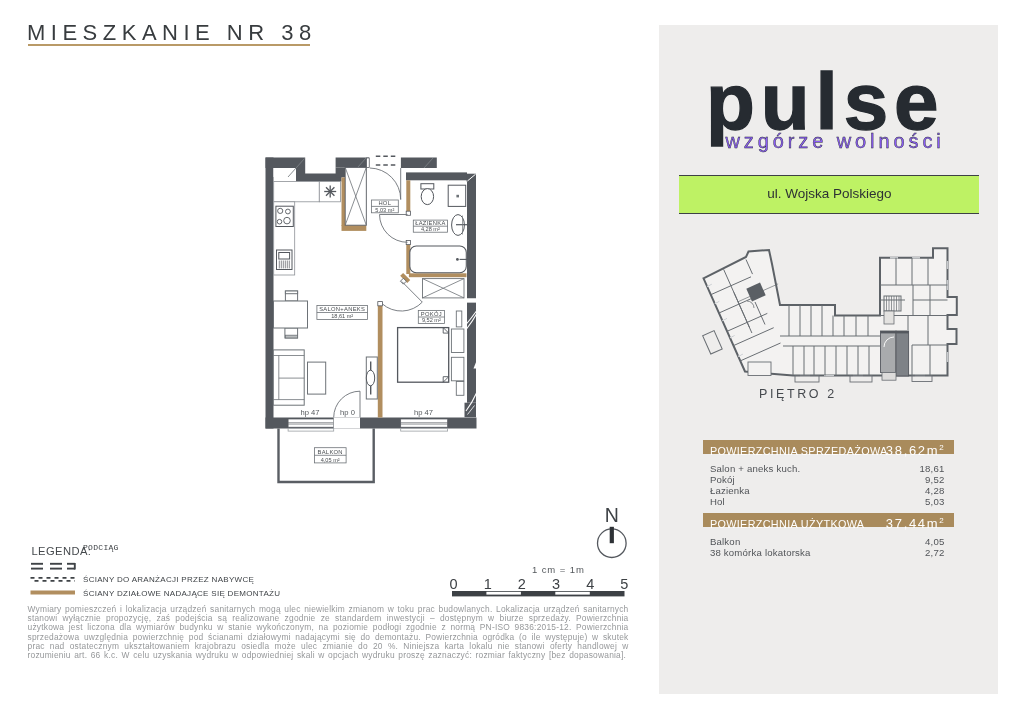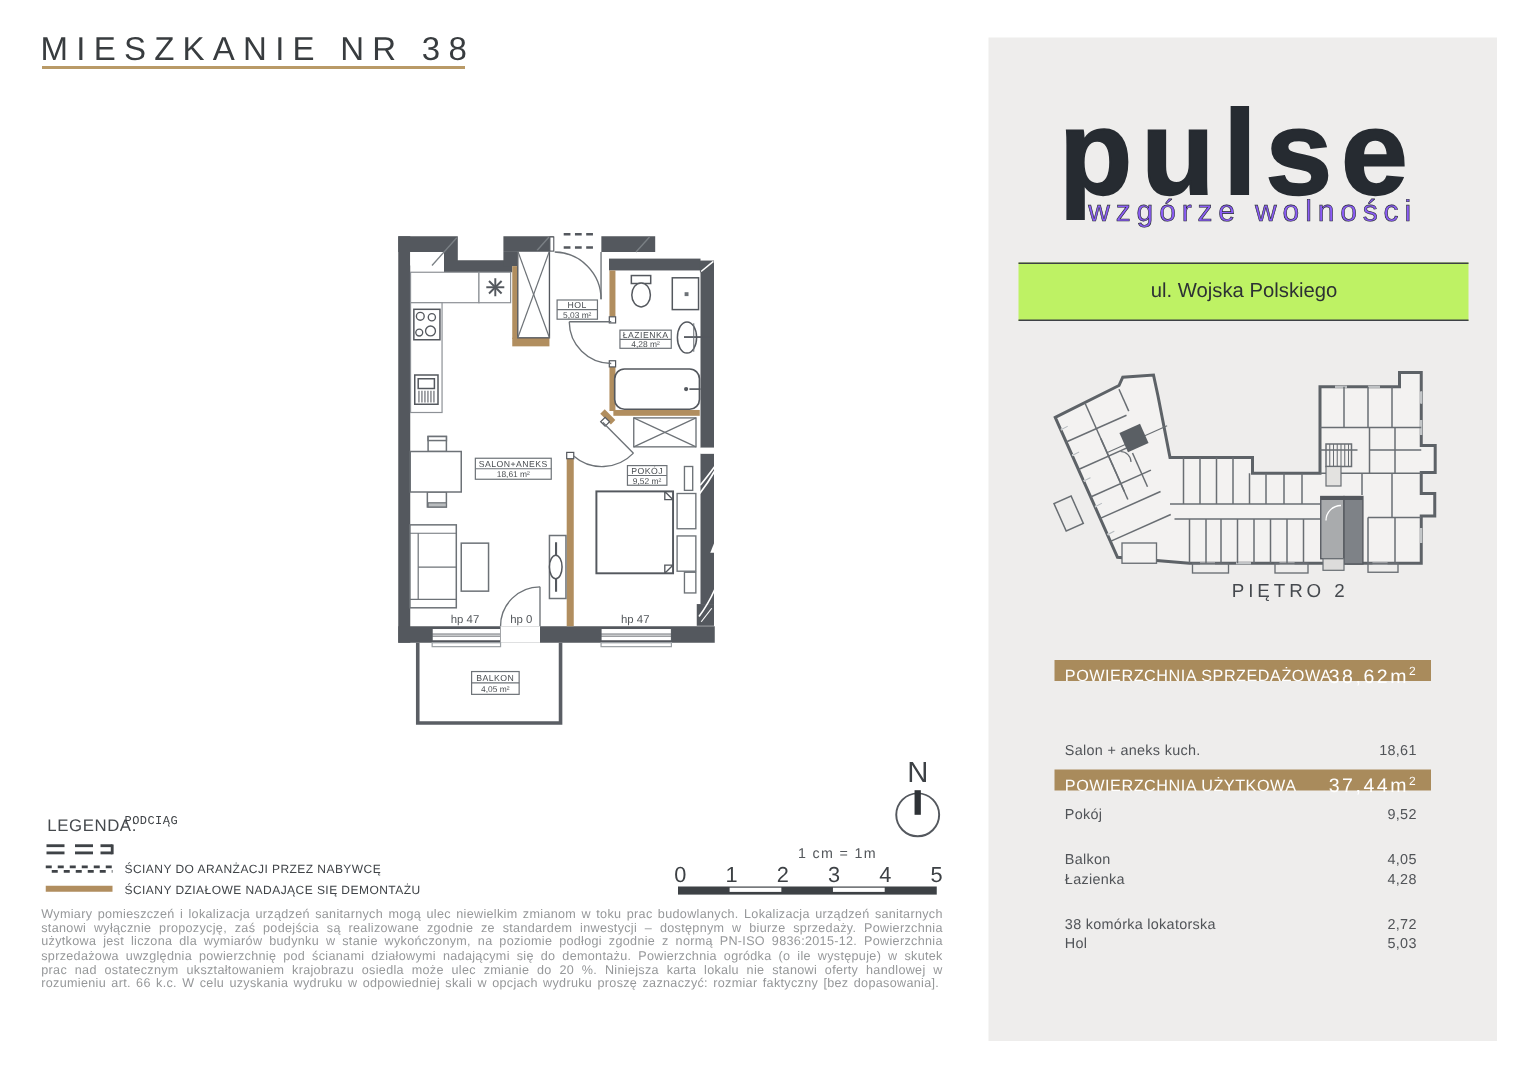--- a/index.html
+++ b/index.html
@@ -7,28 +7,28 @@
        font-family:"Liberation Sans",sans-serif;}
   .abs{position:absolute;}
   #panel{left:659px;top:25px;width:339px;height:669px;background:#eeedec;}
   #title{left:27px;top:20px;font-size:22px;color:#383c3f;letter-spacing:5.5px;white-space:nowrap;}
   #trule{left:27.5px;top:44px;width:282px;height:2px;background:#b99a67;}
   #pulse{left:706px;top:55.8px;font-size:80px;font-weight:bold;color:#262b31;letter-spacing:5.9px;-webkit-text-stroke:1.3px #262b31;white-space:nowrap;}
   #wzg{left:725.5px;top:130px;font-size:20px;color:#8b5cf6;letter-spacing:3.9px;-webkit-text-stroke:0.4px #262b31;white-space:nowrap;}
   #addr{left:679.4px;top:175.3px;width:300px;height:37px;background:#bef264;
         border-top:1.4px solid #3d4145;border-bottom:1.4px solid #3d4145;
         text-align:center;line-height:36px;font-size:13.5px;color:#2d3134;}
-  #pietro{left:759px;top:387px;width:140px;text-align:right;font-size:12.5px;
+  #pietro{left:759px;top:387px;width:140px;text-align:left;font-size:12.5px;
           letter-spacing:2.6px;color:#45494e;}
   .hdr{left:702.9px;width:251.6px;height:14px;background:#a98b5c;color:#ffffff;}
   .hdr .t1{position:absolute;left:7px;top:4.6px;font-size:10.8px;letter-spacing:0.35px;white-space:nowrap;}
   .hdr .t2{position:absolute;right:9px;top:2.6px;font-size:13px;letter-spacing:1.7px;white-space:nowrap;text-align:right;}
   .hdr .t2 sup{font-size:8px;line-height:0;position:relative;top:1px;}
   .rows{left:702.9px;width:251.6px;color:#515458;font-size:9.6px;letter-spacing:0.2px;}
-  .rows .r{position:relative;height:10.93px;line-height:10.93px;margin-top:32px;}
+  .rows .r{position:relative;height:10.93px;line-height:10.93px;}
   .rows .n{position:absolute;left:7px;}
   .rows .v{position:absolute;right:10px;text-align:center;}
   #legenda{left:31.5px;top:544.5px;font-size:11.2px;color:#45494d;letter-spacing:0.4px;}
   .leg{left:83px;font-size:8px;color:#3f4347;letter-spacing:0.3px;white-space:nowrap;}
   #onecm{left:532px;top:563.5px;width:96px;text-align:left;font-size:9.5px;letter-spacing:0.9px;color:#54585c;}
   .snum{top:575.5px;width:20px;text-align:center;font-size:14.5px;color:#3d4145;}
   #disc{left:27.5px;top:604.5px;width:601px;font-size:8.4px;line-height:9.35px;color:#96989a;
         text-align:justify;letter-spacing:0.22px;word-spacing:1px;}
 </style>
 </head>

